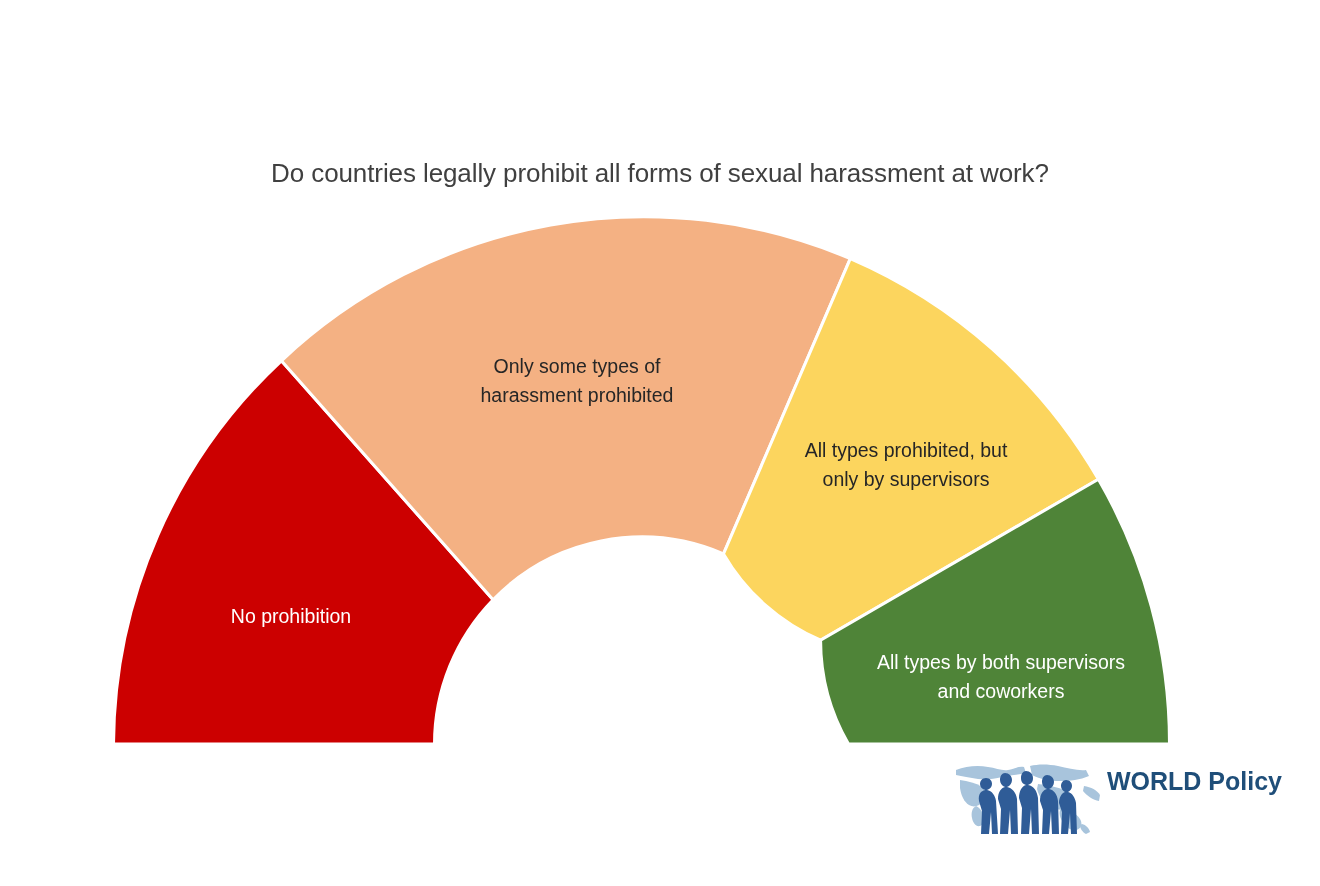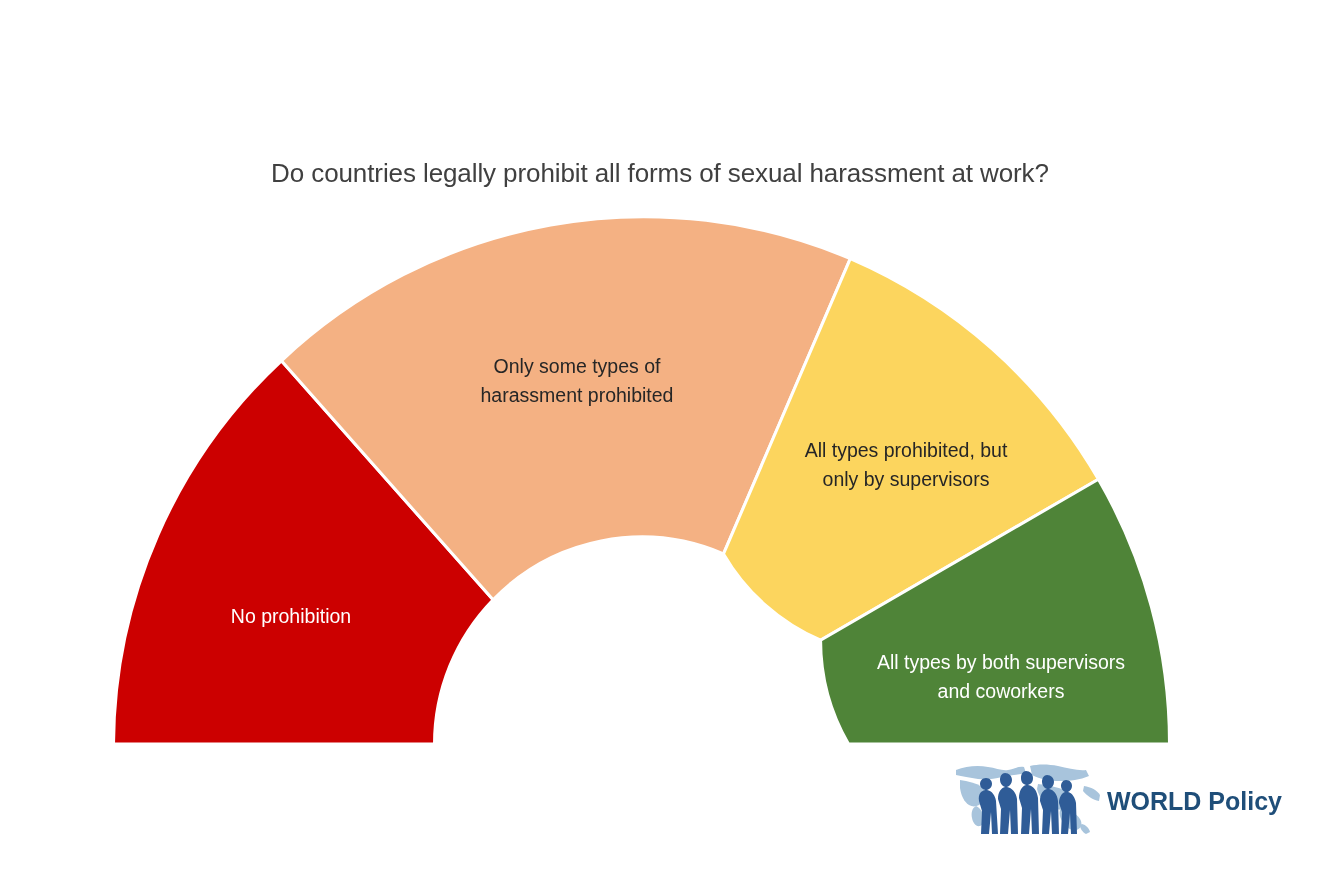--- a/index.html
+++ b/index.html
@@ -74,21 +74,20 @@
     left: 155px;
     top: 12px;
     width: 190px;
     line-height: 1.22;
   }
   .logo-line {
     font-family: "Liberation Sans", sans-serif;
     font-size: 25px;
     color: #1F4E79;
     white-space: nowrap;
-    margin-top: 20px;
   }
   .logo-strong { font-weight: 700; }
   .logo-reg { font-weight: 600; }
 </style>
 </head>
 <body>
 
 <div id="figure">
 
   <div id="chart-title">Do countries legally prohibit all forms of sexual harassment at work?</div>

